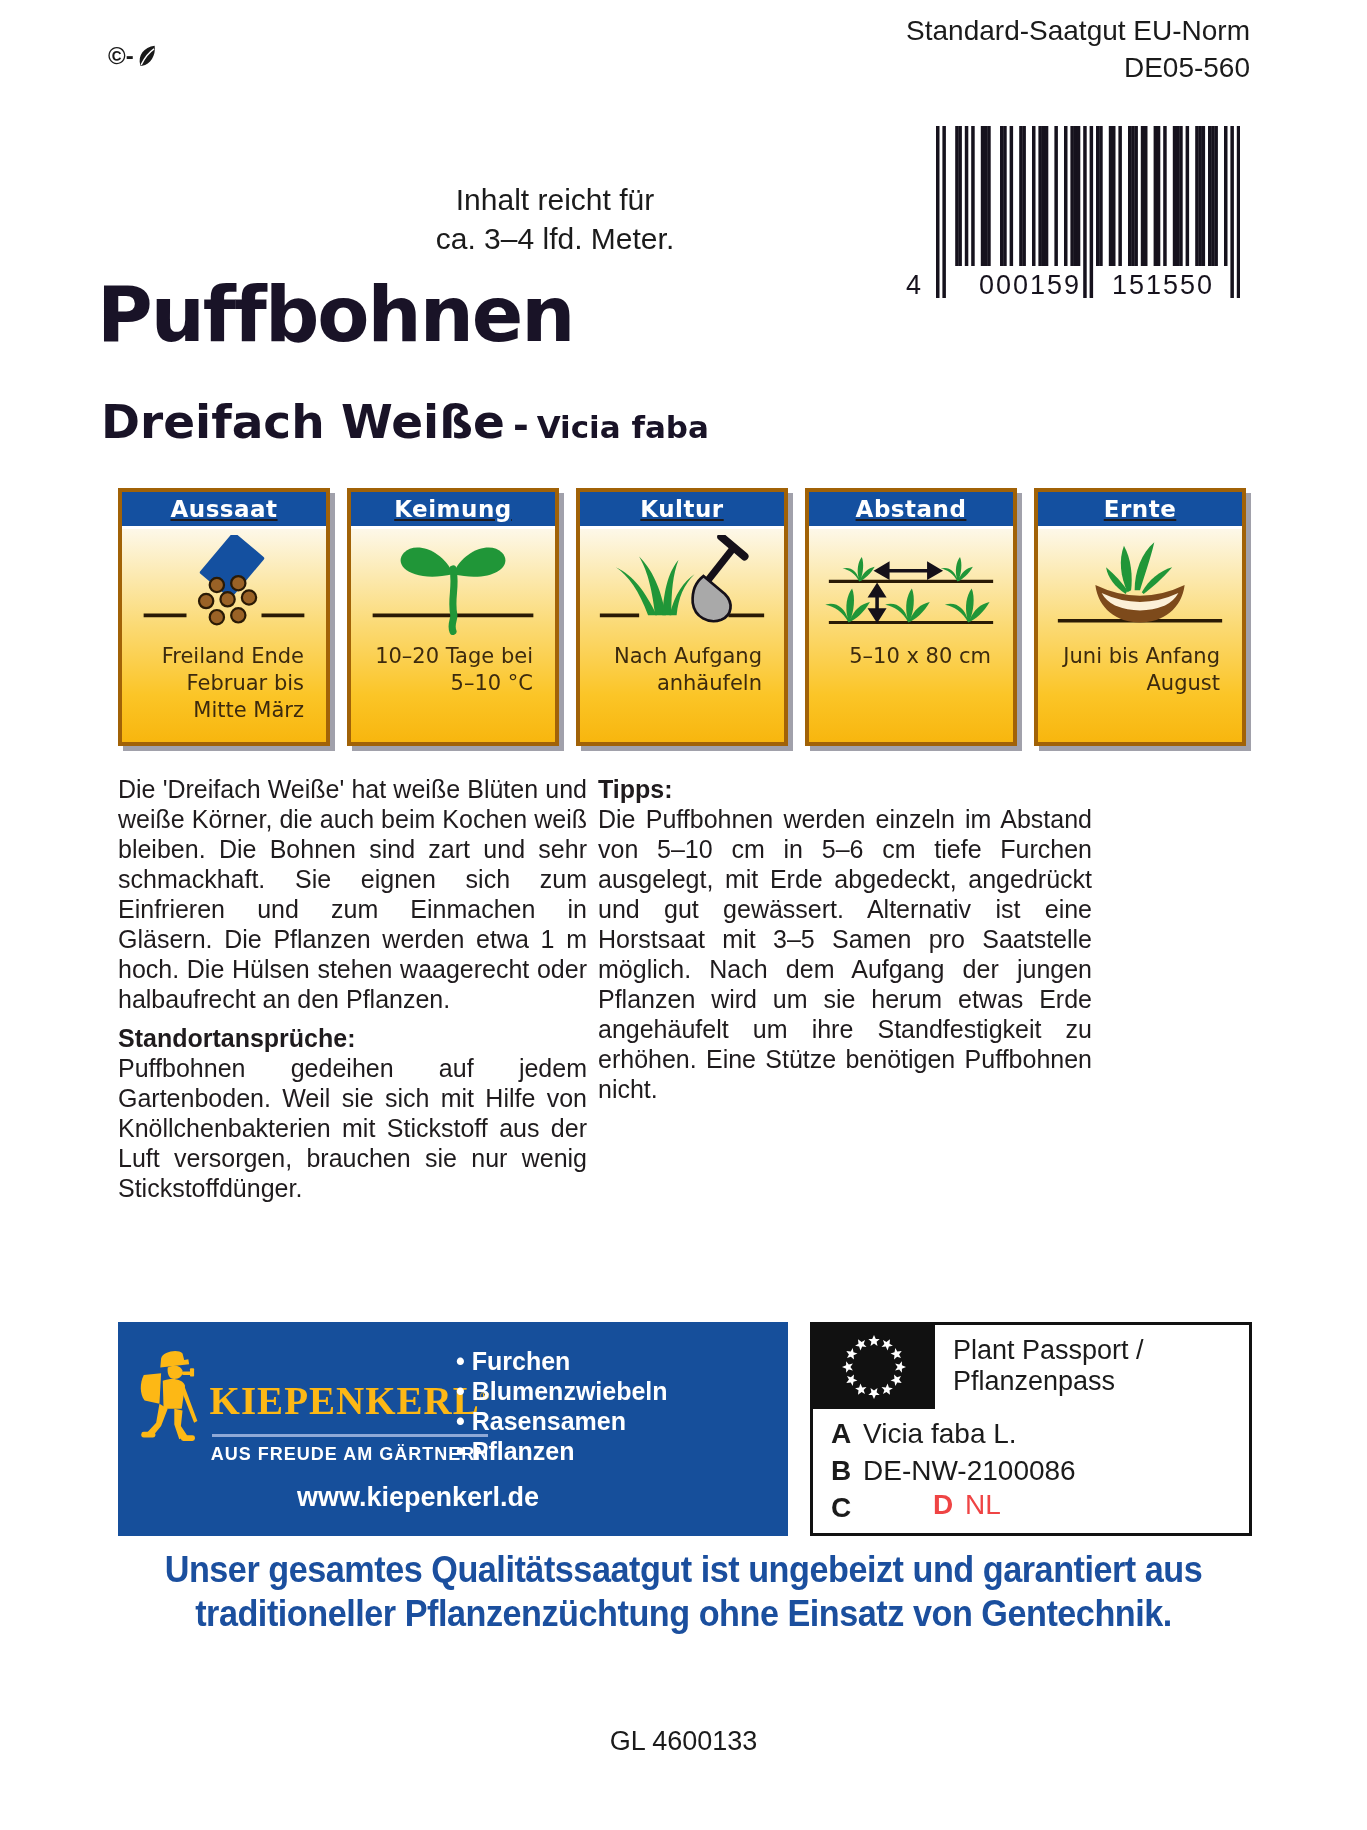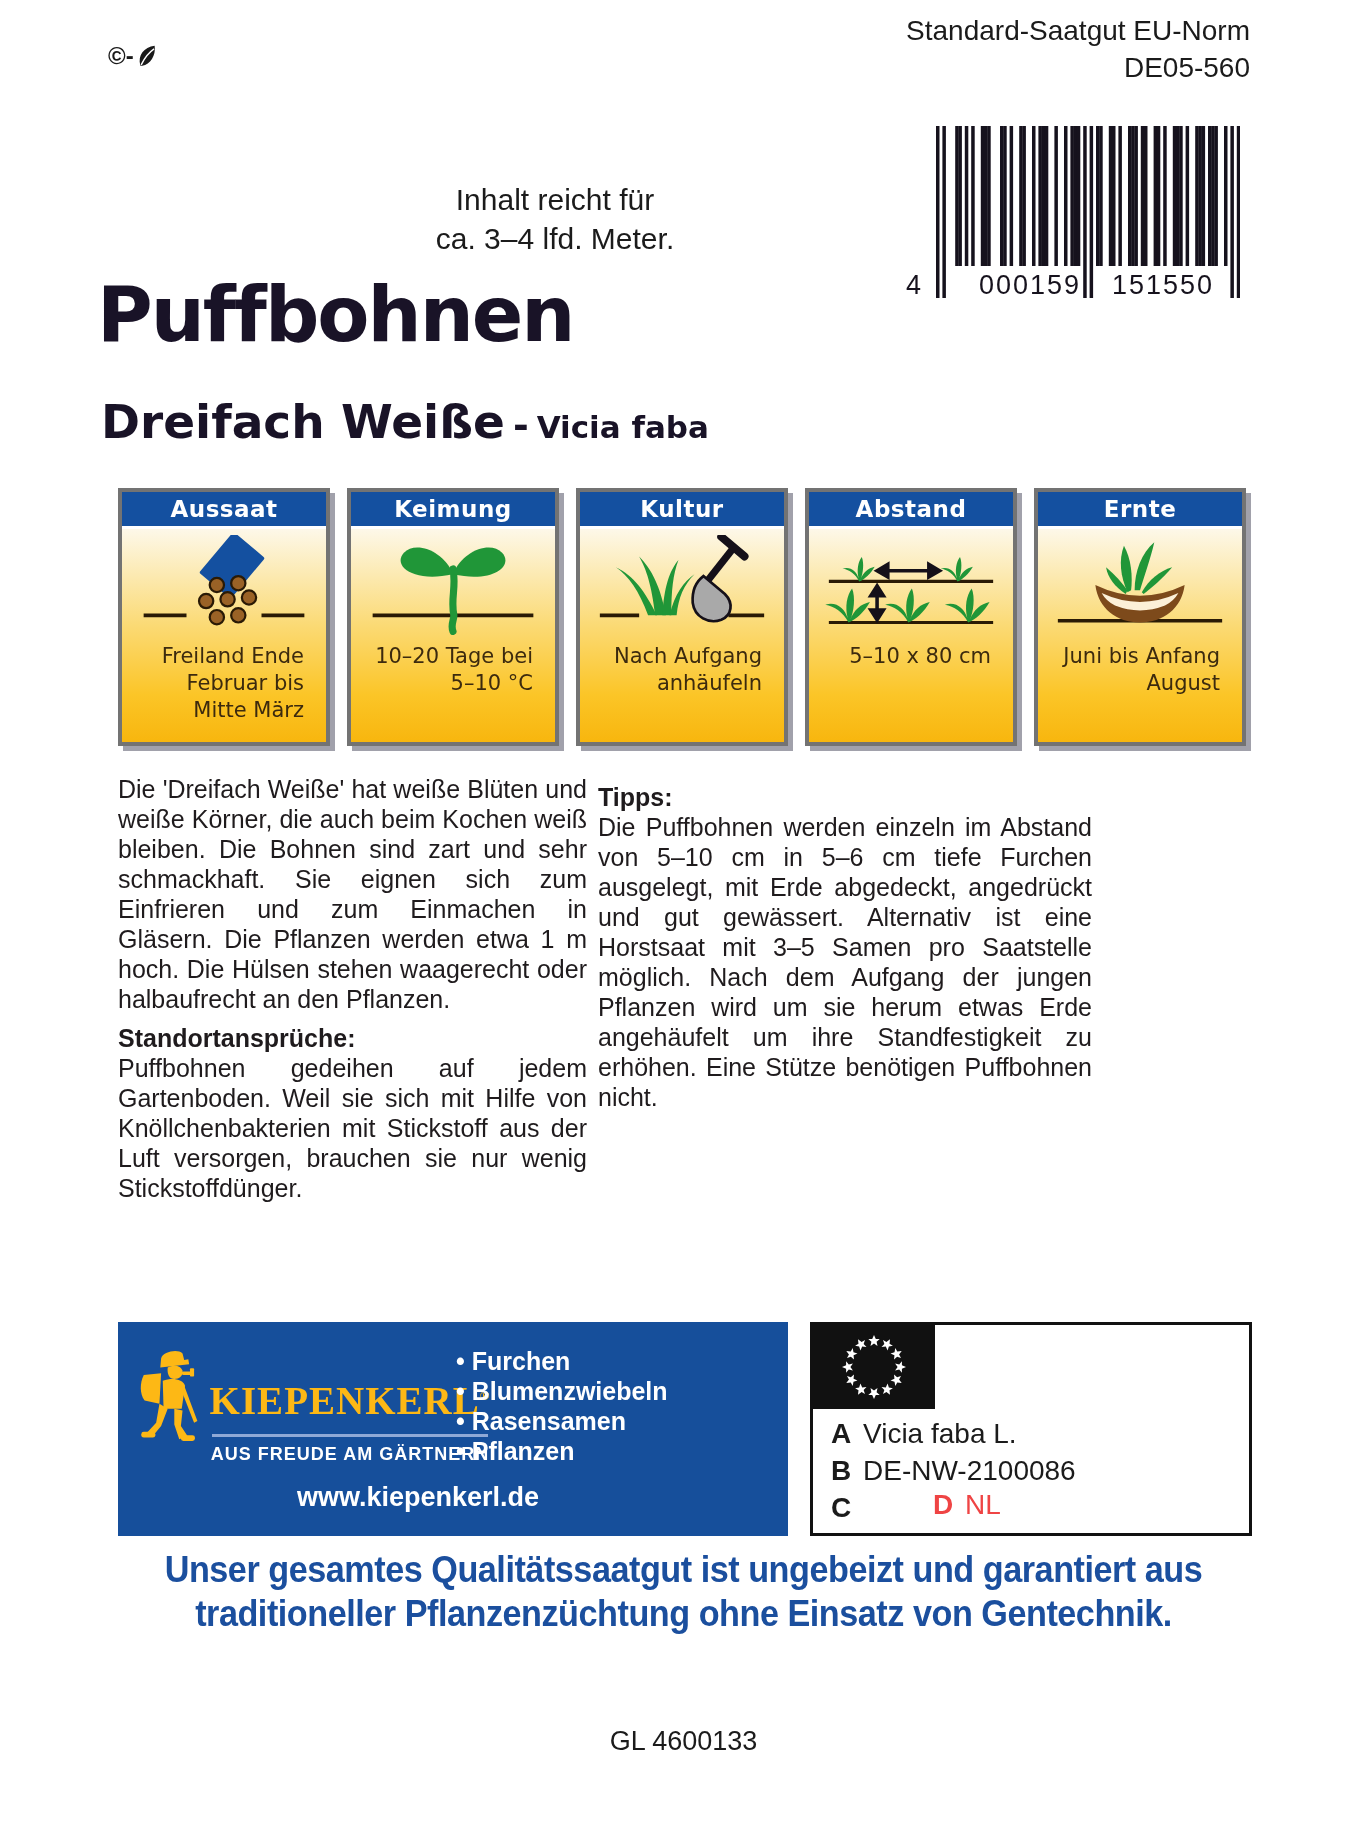--- a/index.html
+++ b/index.html
@@ -26,36 +26,36 @@
   
   .title{position:absolute;left:97px;top:270px;font-family:"DejaVu Sans",sans-serif;
          font-weight:bold;font-size:76px;letter-spacing:-2px;color:#191327;text-align:right;}
   .subtitle{position:absolute;left:101px;top:394px;font-family:"DejaVu Sans",sans-serif;
             font-weight:bold;color:#191327;white-space:nowrap;}
   .subtitle .variety{font-size:47px;}
   .subtitle .sep{font-size:38px;margin:0 8px;}
   .subtitle .botanical{font-size:31px;}
 
   
-  .ibox{position:absolute;top:488px;width:204px;height:250px;border:4px solid #737373;
-        background:#7f1d1d;box-shadow:5px 5px 0 rgba(30,30,55,.42);}
+  .ibox{position:absolute;top:488px;width:204px;height:250px;border:4px solid #a16207;
+        background:#7f1d1d;box-shadow:5px 5px 0 rgba(30,30,55,.42);text-decoration:underline;}
   .ibox-h{height:34px;background:#1450a0;border-bottom:3px solid #fff;color:#fff;text-align:center;
           font:bold 23px/34px "DejaVu Sans",sans-serif;letter-spacing:.5px;}
   .ibox-b{position:absolute;left:0;right:0;top:37px;bottom:0;
           background:linear-gradient(180deg,#fdf8e9 0%,#fbda75 45%,#fbc527 78%,#f8b60e 100%);}
   .ibox-icon{display:block;margin:6px auto 0;width:196px;height:100px;}
   .ibox-t{margin-top:8px;text-align:right;font-family:"DejaVu Sans",sans-serif;
           font-size:21px;line-height:27px;color:#3c2a0e;padding:0 22px;}
 
   
   .coltext{position:absolute;top:774px;font-size:25px;line-height:30px;text-align:justify;color:#1f1b1d;}
   #col-left{left:118px;width:469px;}
   #col-right{left:598px;width:494px;}
   .coltext h3{font-size:25px;margin:9px 0 0;font-weight:bold;}
-  #col-right h3{margin-top:8px;}
+  #col-right h3{margin-top:0;}
   .coltext p{margin:0;}
 
   
   .brand{position:absolute;left:118px;top:1322px;width:670px;height:214px;background:#164f9b;}
   .brand-man{position:absolute;left:20px;top:24px;width:66px;height:104px;}
   .brand-word{position:absolute;left:86px;top:56px;width:292px;text-align:center;
               font-family:"Liberation Serif",serif;font-weight:bold;font-size:39px;
               letter-spacing:1px;color:#fdb815;white-space:nowrap;}
   .brand-word sup{font-size:13px;}
   .brand-line{position:absolute;left:94px;top:112px;width:276px;height:3px;background:#8fa9d6;}
@@ -321,20 +321,24 @@
           <use href="#star" transform="rotate(150) translate(0,-26)"></use>
           <use href="#star" transform="rotate(180) translate(0,-26)"></use>
           <use href="#star" transform="rotate(210) translate(0,-26)"></use>
           <use href="#star" transform="rotate(240) translate(0,-26)"></use>
           <use href="#star" transform="rotate(270) translate(0,-26)"></use>
           <use href="#star" transform="rotate(300) translate(0,-26)"></use>
           <use href="#star" transform="rotate(330) translate(0,-26)"></use>
         </g>
       </svg>
     </div>
+    <div class="pp-title">
+      <div>Plant Passport /</div>
+      <div>Pflanzenpass</div>
+    </div>
     <div class="pp-rows">
       <div><span class="pp-key">A</span><span>Vicia faba L.</span></div>
       <div><span class="pp-key">B</span><span>DE-NW-2100086</span></div>
       <div><span class="pp-key">C</span><span></span></div>
     </div>
     <div class="pp-d"><span class="pp-key">D</span><span>NL</span></div>
   </div>
 
   <div class="slogan">
     <div>Unser gesamtes Qualitätssaatgut ist ungebeizt und garantiert aus</div>

